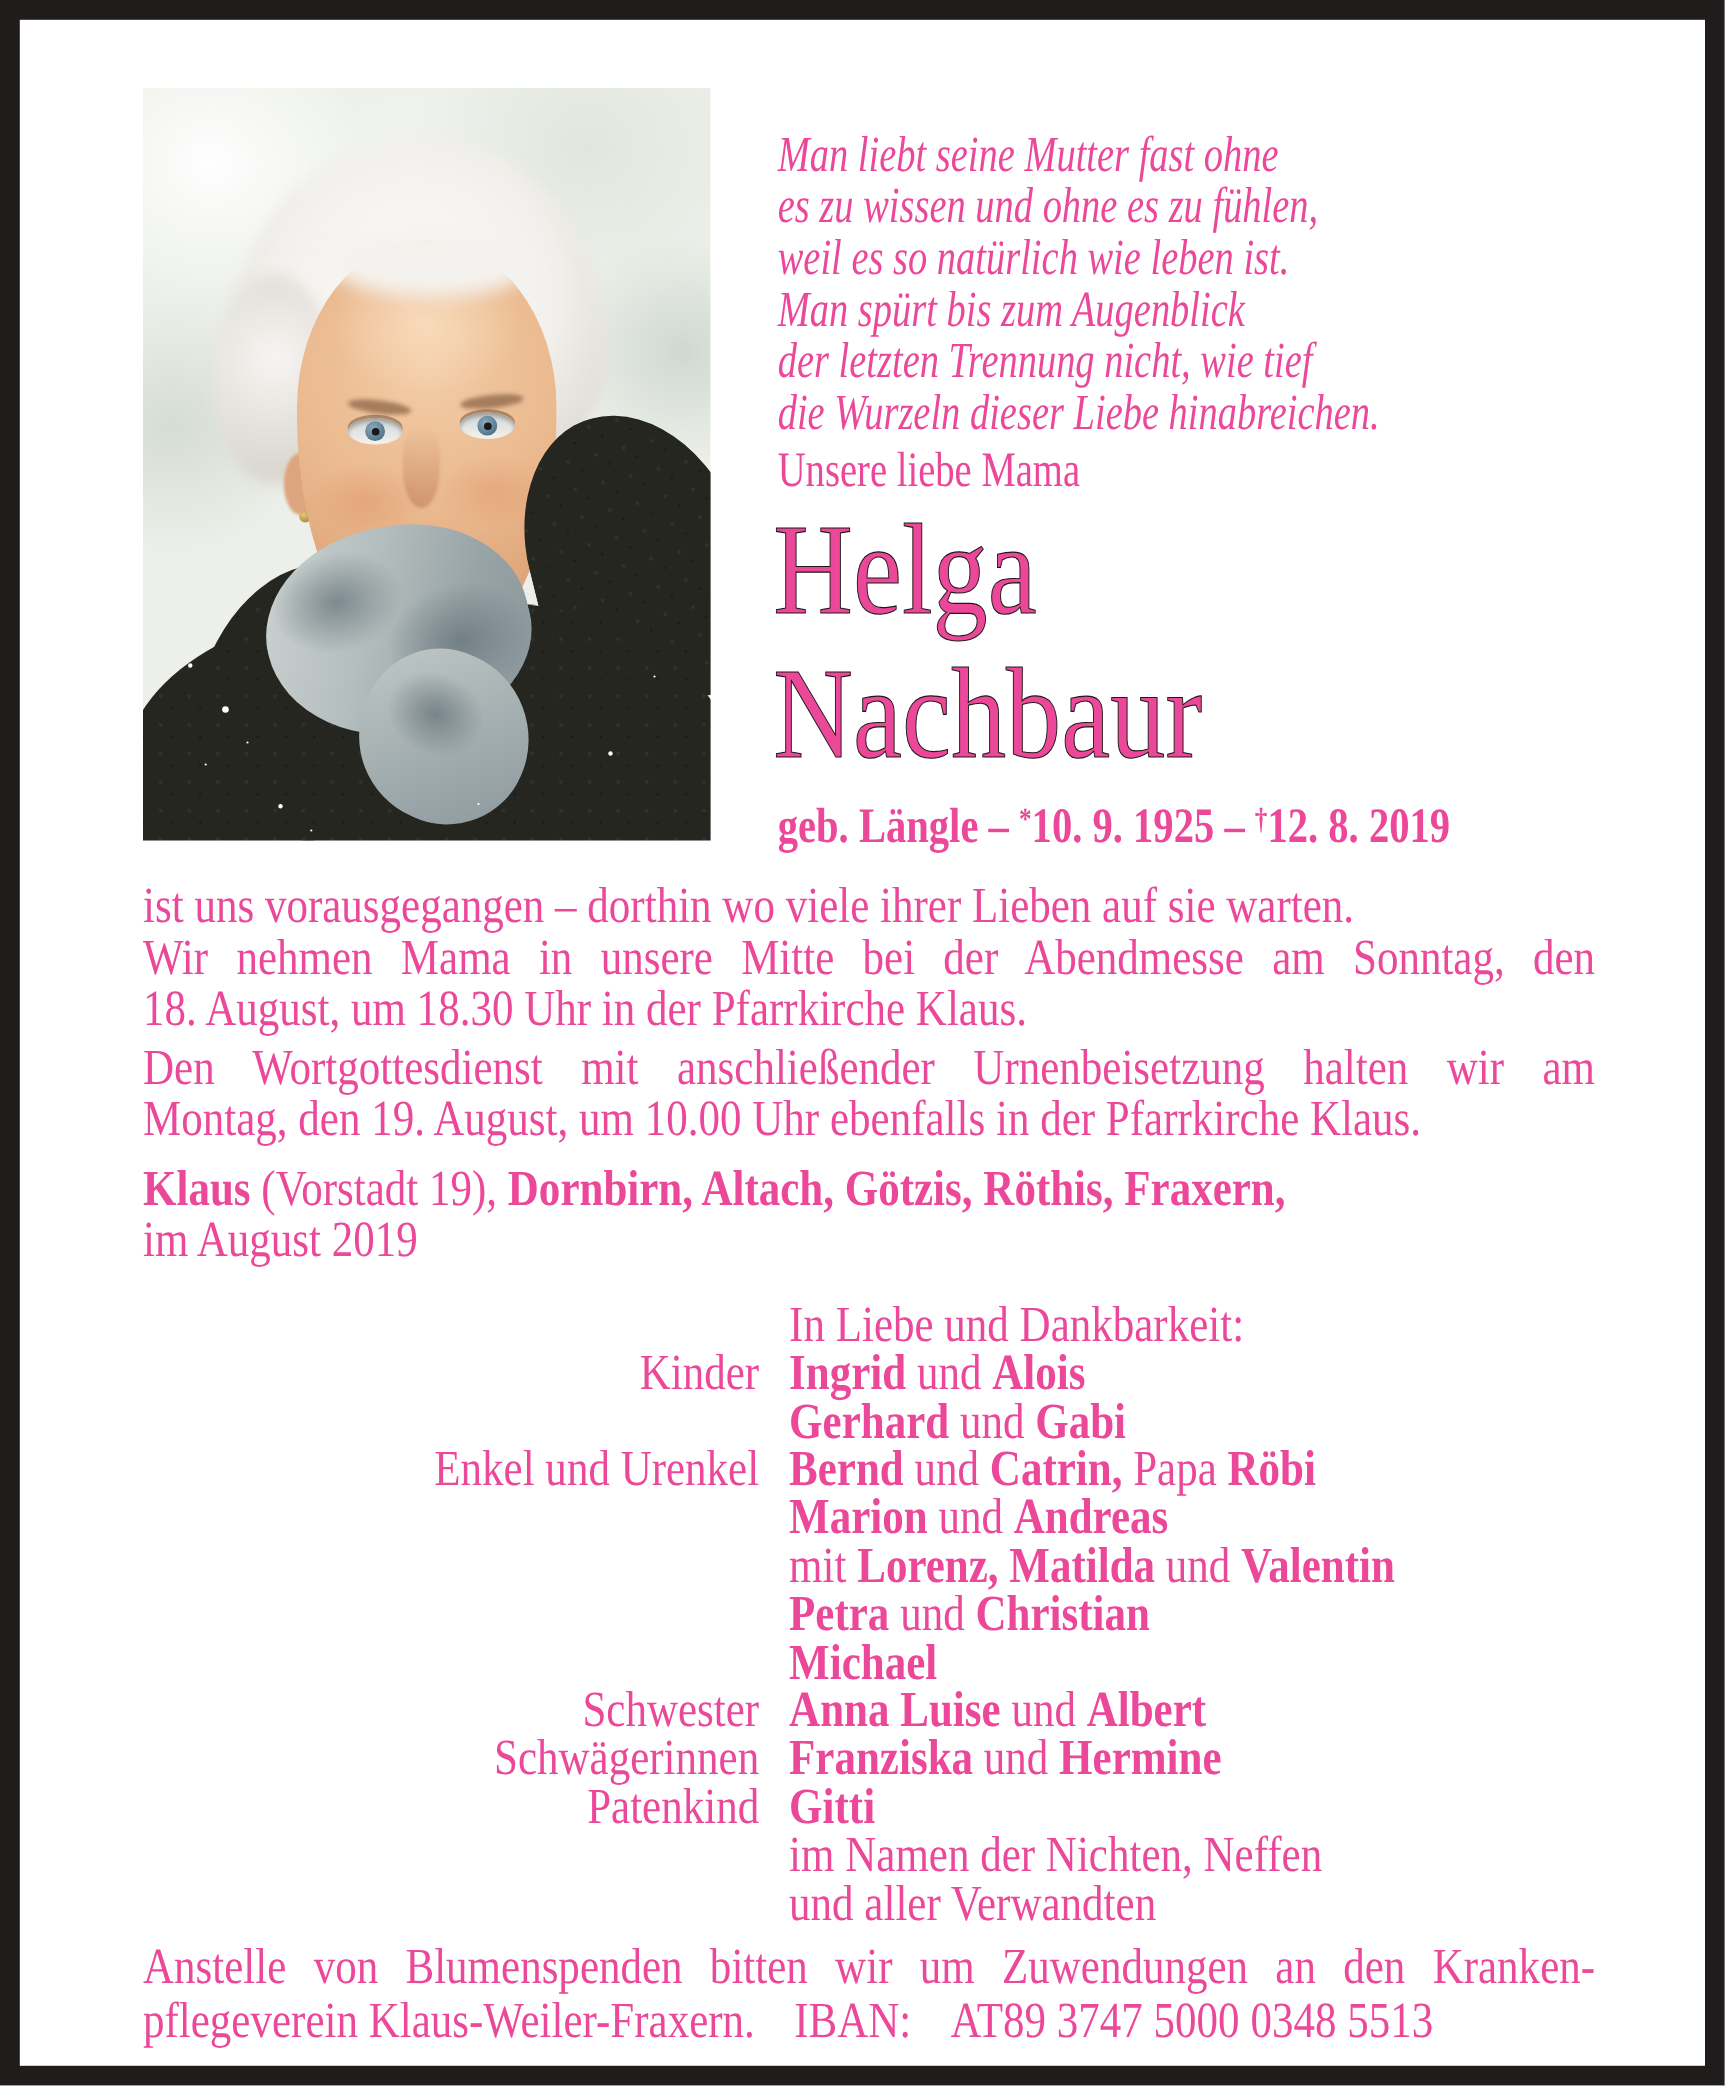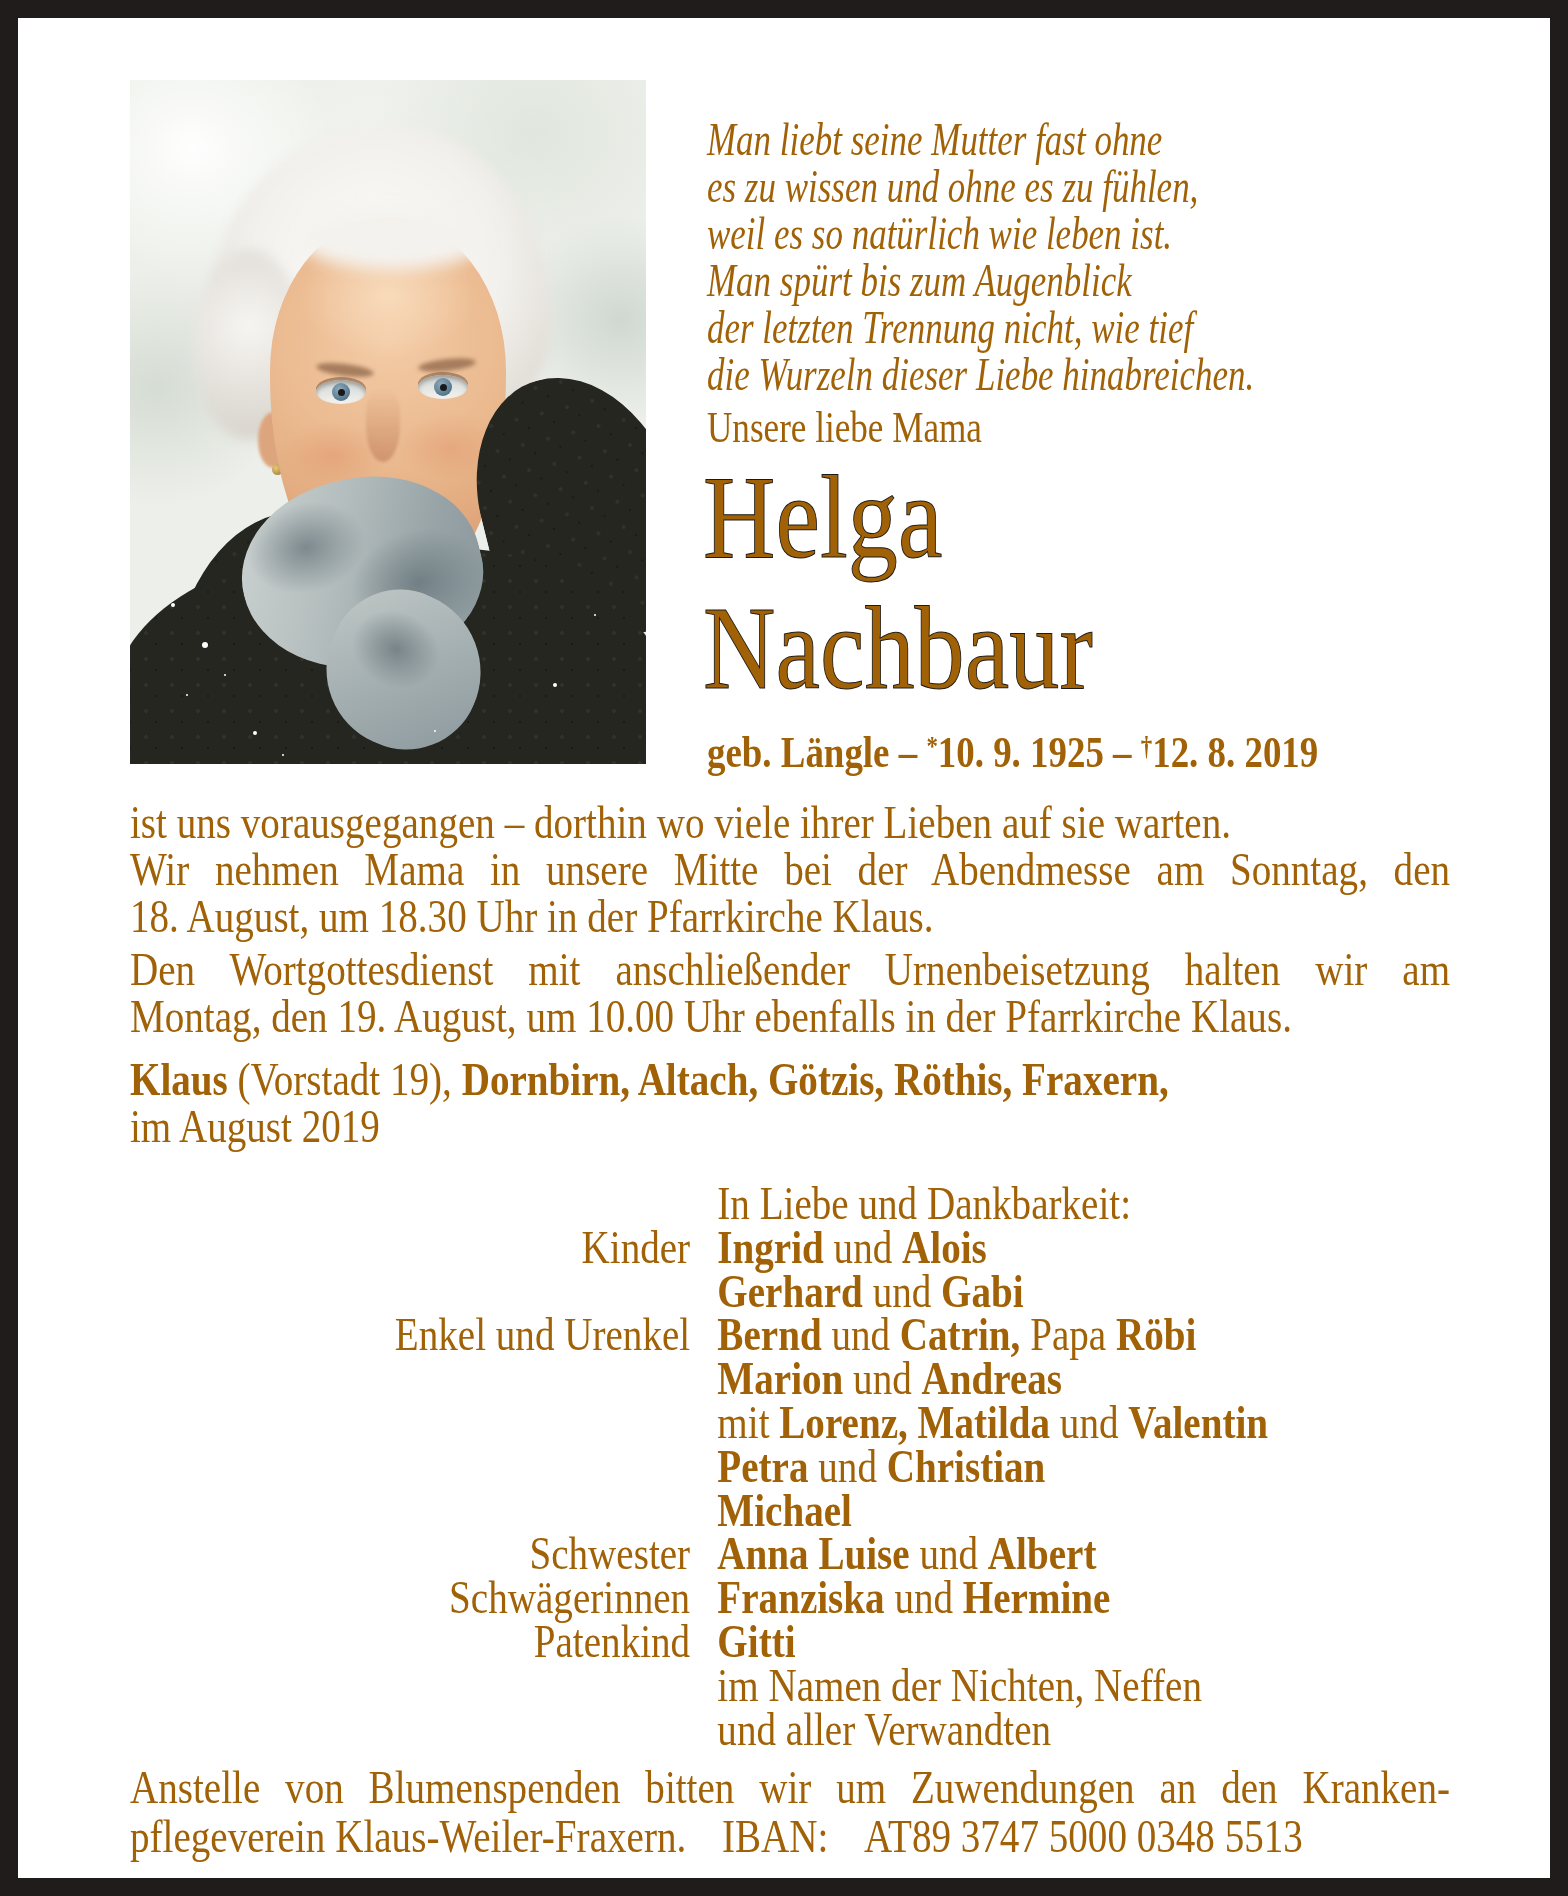--- a/index.html
+++ b/index.html
@@ -1,17 +1,17 @@
 <!DOCTYPE html>
 <html><head>
 <meta charset="utf-8">
 <style>
   html,body{margin:0;padding:0;background:#888;}
   .canvas{position:relative;width:1568px;height:1896px;background:#ffffff;overflow:hidden;
-          font-family:"Liberation Serif","DejaVu Serif",serif;color:#a16207;}
+          font-family:"Liberation Serif","DejaVu Serif",serif;color:#ec4899;}
   .frame{position:absolute;inset:0;border:18px solid #211c1c;z-index:50;pointer-events:none;}
 
   
   .photo{position:absolute;left:130px;top:80px;width:516px;height:684px;overflow:hidden;}
   .p-bg{position:absolute;inset:0;background-color:#edf0ea;background-image:
     radial-gradient(200px 180px at 12% 10%, rgba(255,255,255,.95), rgba(255,255,255,0) 70%),
     radial-gradient(220px 200px at 78% 8%, rgba(223,229,221,.9), rgba(223,229,221,0) 72%),
     radial-gradient(160px 150px at 95% 35%, rgba(202,212,204,.85), rgba(202,212,204,0) 70%),
     radial-gradient(190px 170px at 5% 45%, rgba(209,217,208,.85), rgba(209,217,208,0) 70%),
     radial-gradient(170px 160px at 90% 72%, rgba(224,230,224,.9), rgba(224,230,224,0) 75%),

